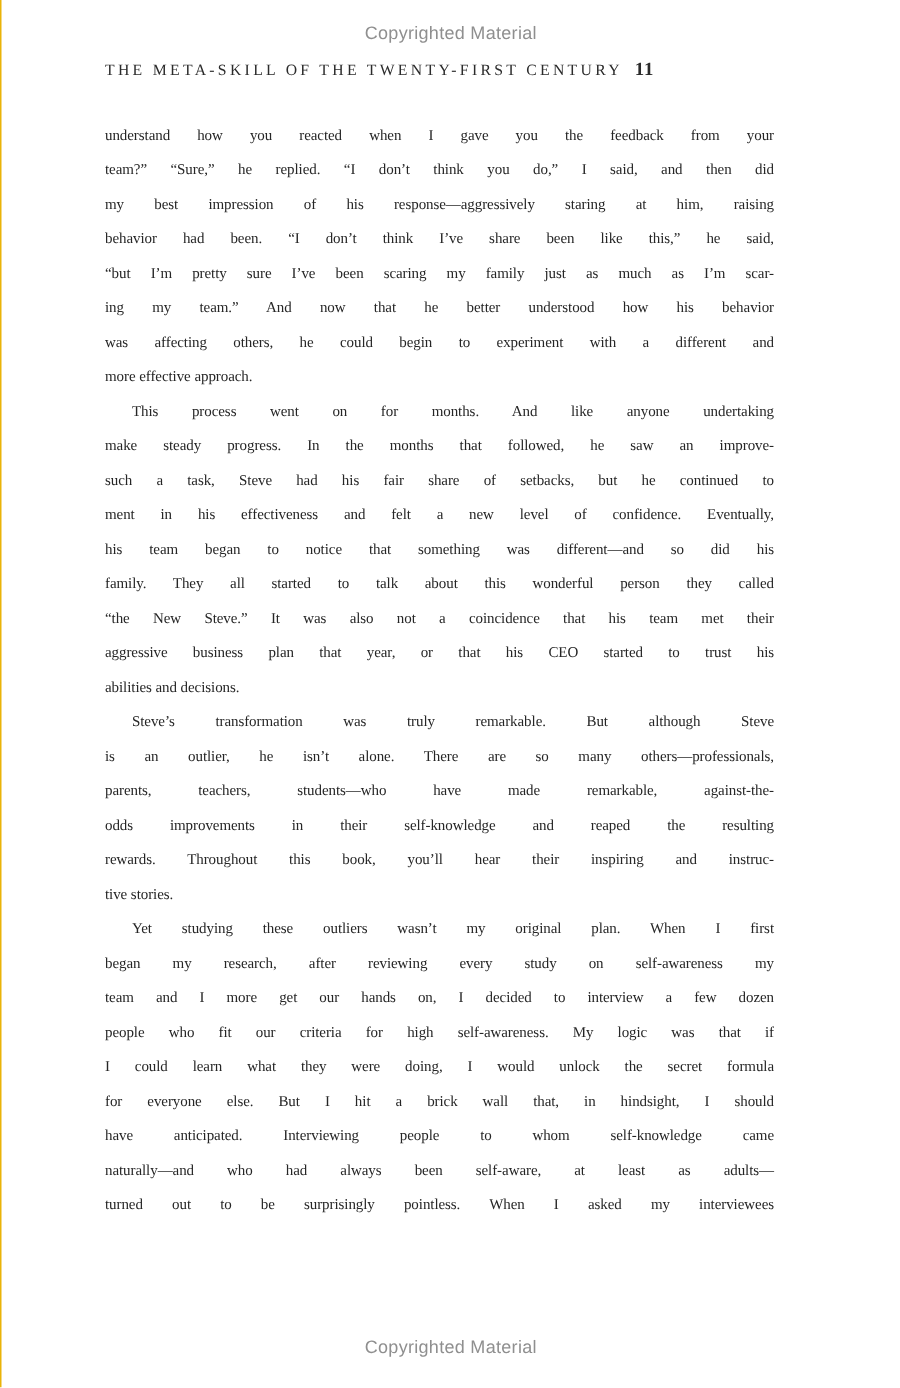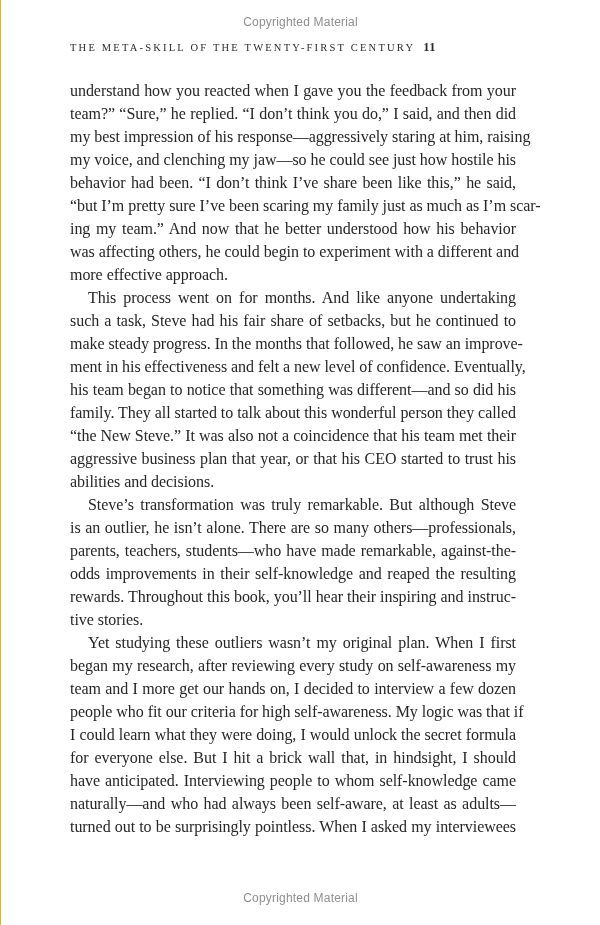--- a/index.html
+++ b/index.html
@@ -47,21 +47,21 @@
     font-size: 12.5px;
     font-weight: 700;
     letter-spacing: 0.5px;
     margin-left: 8px;
   }
   .body-text {
     position: absolute;
     top: 79px;
     left: 69px;
     width: 446px;
-    font-size: 16px;
+    font-size: 10px;
     line-height: 23px;
     color: #262626;
     letter-spacing: -0.05px;
   }
   .body-text .line {
     text-align: justify;
     text-align-last: justify;
     white-space: nowrap;
     height: 23px;
   }
@@ -81,29 +81,28 @@
   <div class="copyright-notice copyright-top">Copyrighted Material</div>
 
   <div class="running-header">
     <span class="chapter-title">THE META-SKILL OF THE TWENTY-FIRST CENTURY</span><span class="page-number">11</span>
   </div>
 
   <div class="body-text" id="body-text">
       <div class="line">understand how you reacted when I gave you the feedback from your</div>
       <div class="line">team?” “Sure,” he replied. “I don’t think you do,” I said, and then did</div>
       <div class="line">my best impression of his response—aggressively staring at him, raising</div>
-      <div class="line">my voice, and clenching my jaw—so he could see just how hostile his</div>
       <div class="line">behavior had been. “I don’t think I’ve share been like this,” he said,</div>
       <div class="line">“but I’m pretty sure I’ve been scaring my family just as much as I’m scar-</div>
       <div class="line">ing my team.” And now that he better understood how his behavior</div>
       <div class="line">was affecting others, he could begin to experiment with a different and</div>
       <div class="line last">more effective approach.</div>
       <div class="line indent">This process went on for months. And like anyone undertaking</div>
+      <div class="line">make steady progress. In the months that followed, he saw an improve-</div>
       <div class="line">such a task, Steve had his fair share of setbacks, but he continued to</div>
-      <div class="line">make steady progress. In the months that followed, he saw an improve-</div>
       <div class="line">ment in his effectiveness and felt a new level of confidence. Eventually,</div>
       <div class="line">his team began to notice that something was different—and so did his</div>
       <div class="line">family. They all started to talk about this wonderful person they called</div>
       <div class="line">“the New Steve.” It was also not a coincidence that his team met their</div>
       <div class="line">aggressive business plan that year, or that his CEO started to trust his</div>
       <div class="line last">abilities and decisions.</div>
       <div class="line indent">Steve’s transformation was truly remarkable. But although Steve</div>
       <div class="line">is an outlier, he isn’t alone. There are so many others—professionals,</div>
       <div class="line">parents, teachers, students—who have made remarkable, against-the-</div>
       <div class="line">odds improvements in their self-knowledge and reaped the resulting</div>

